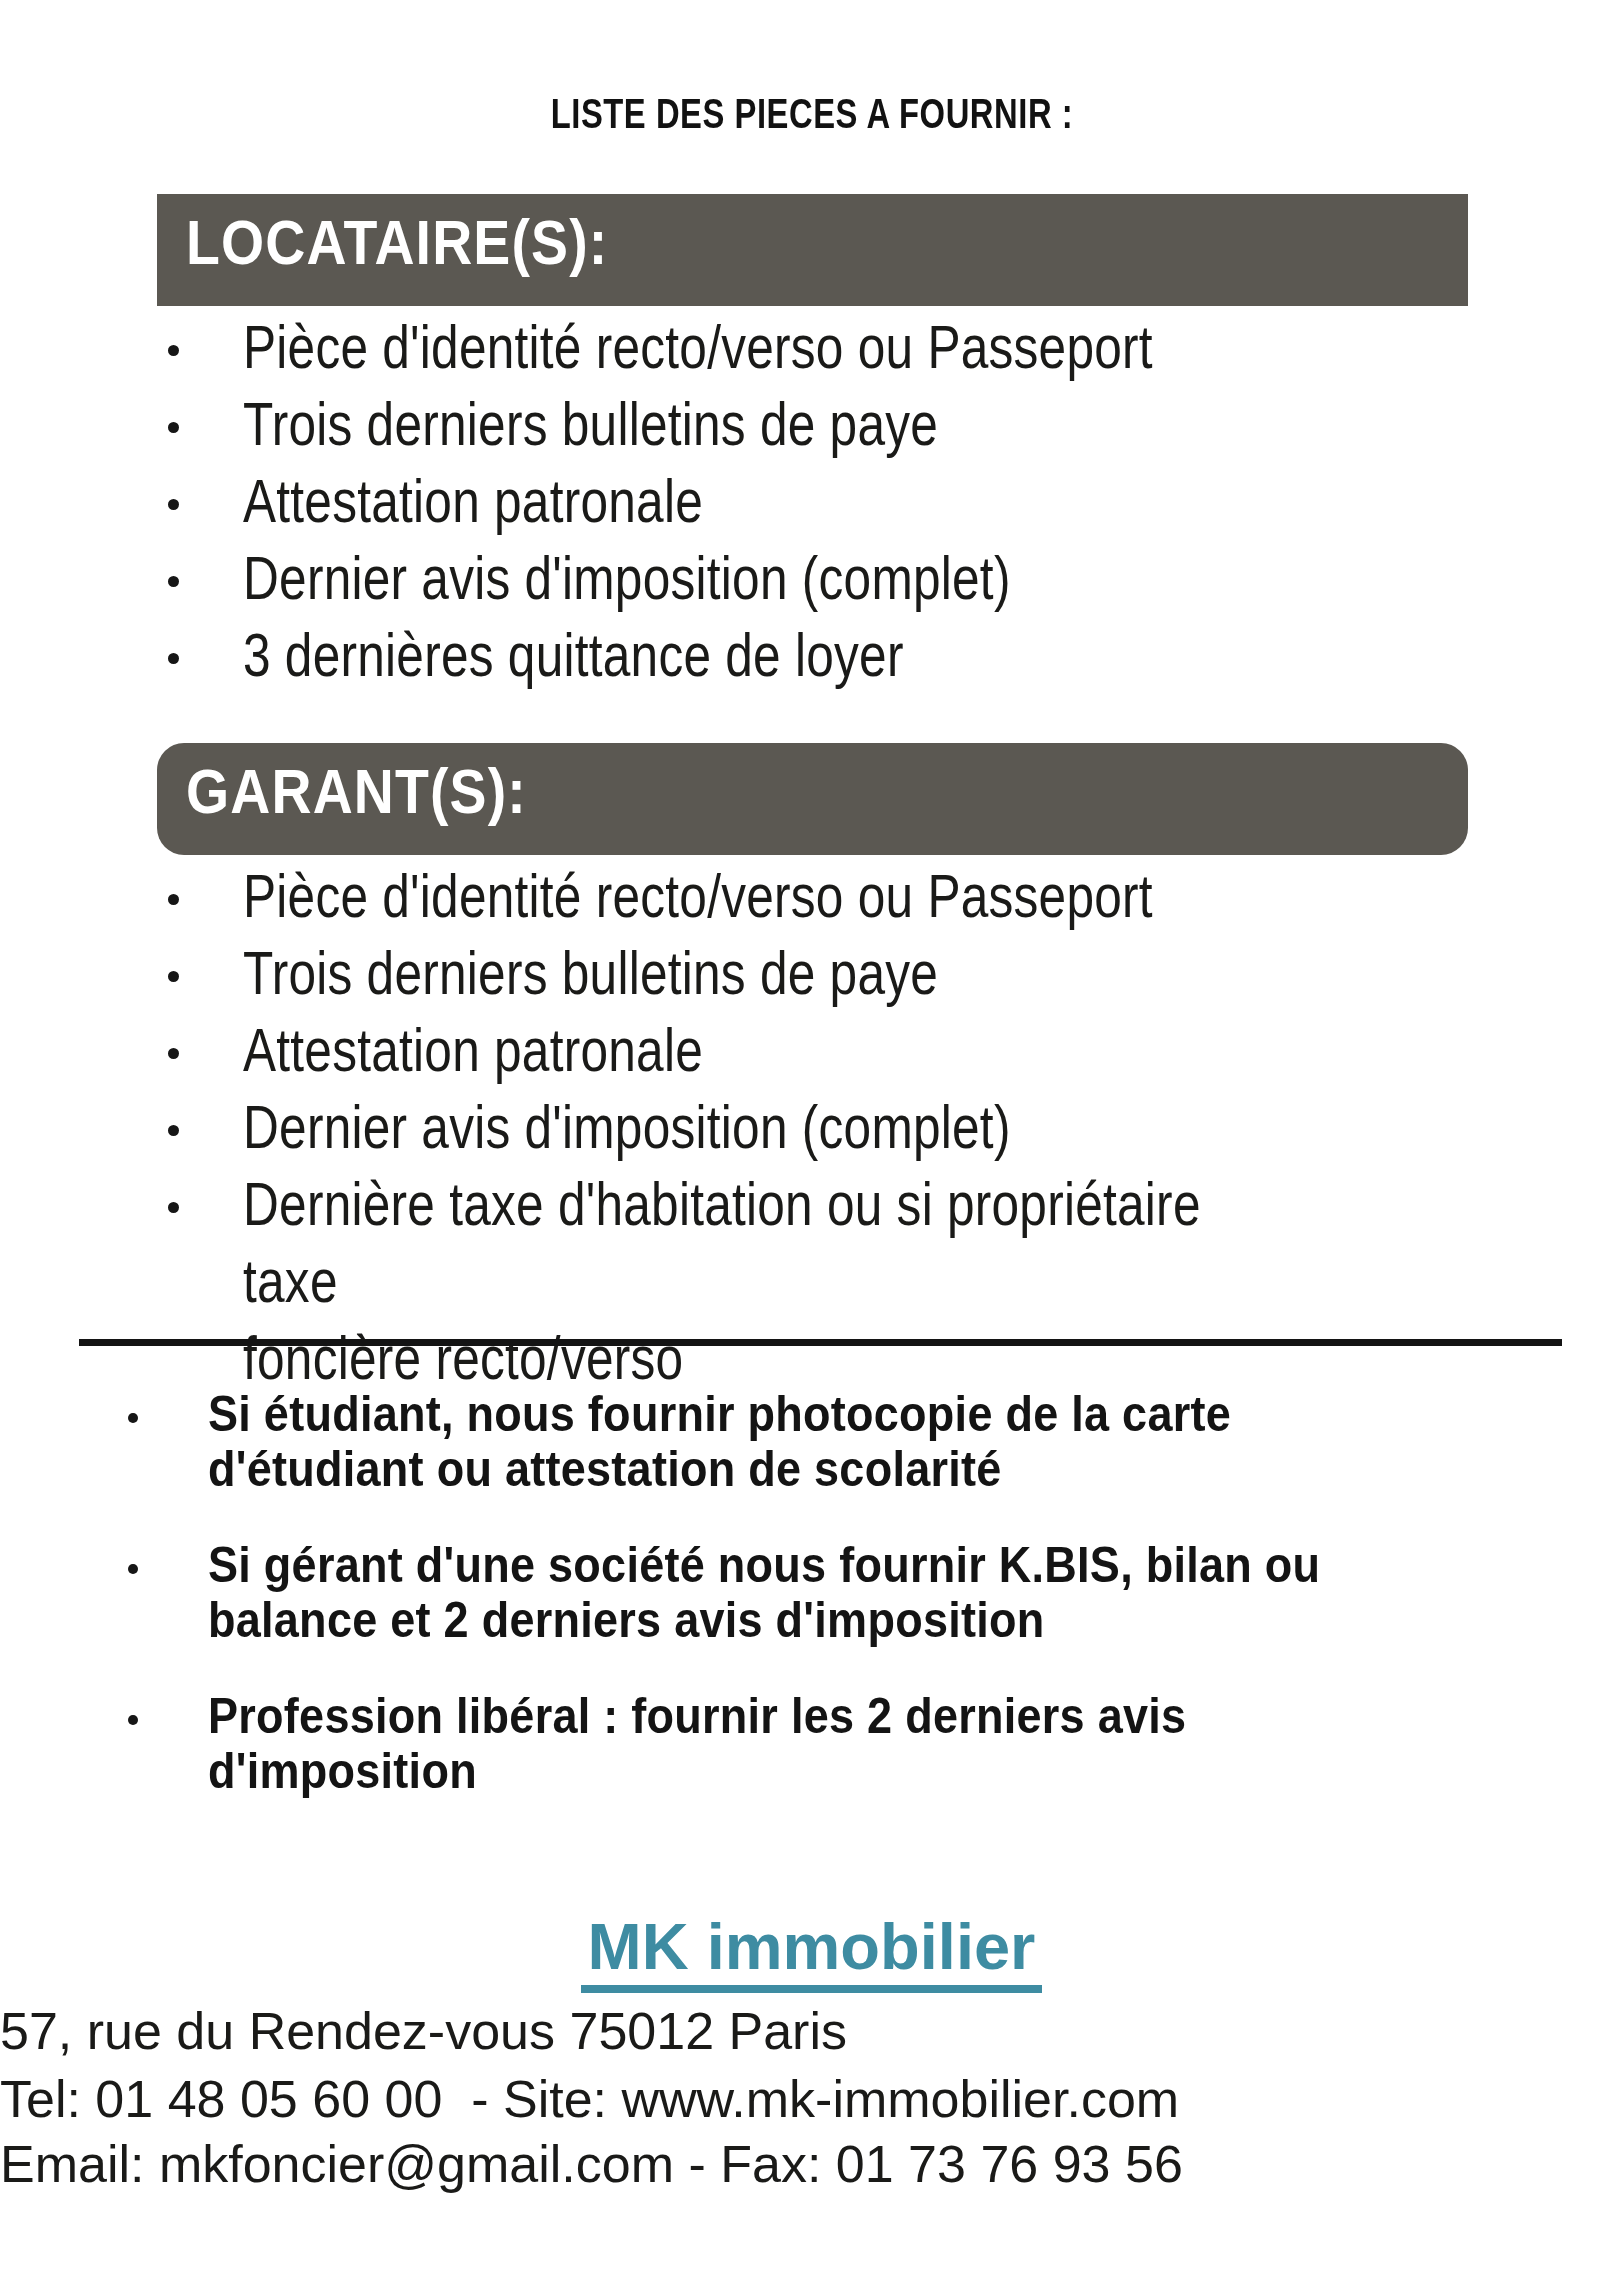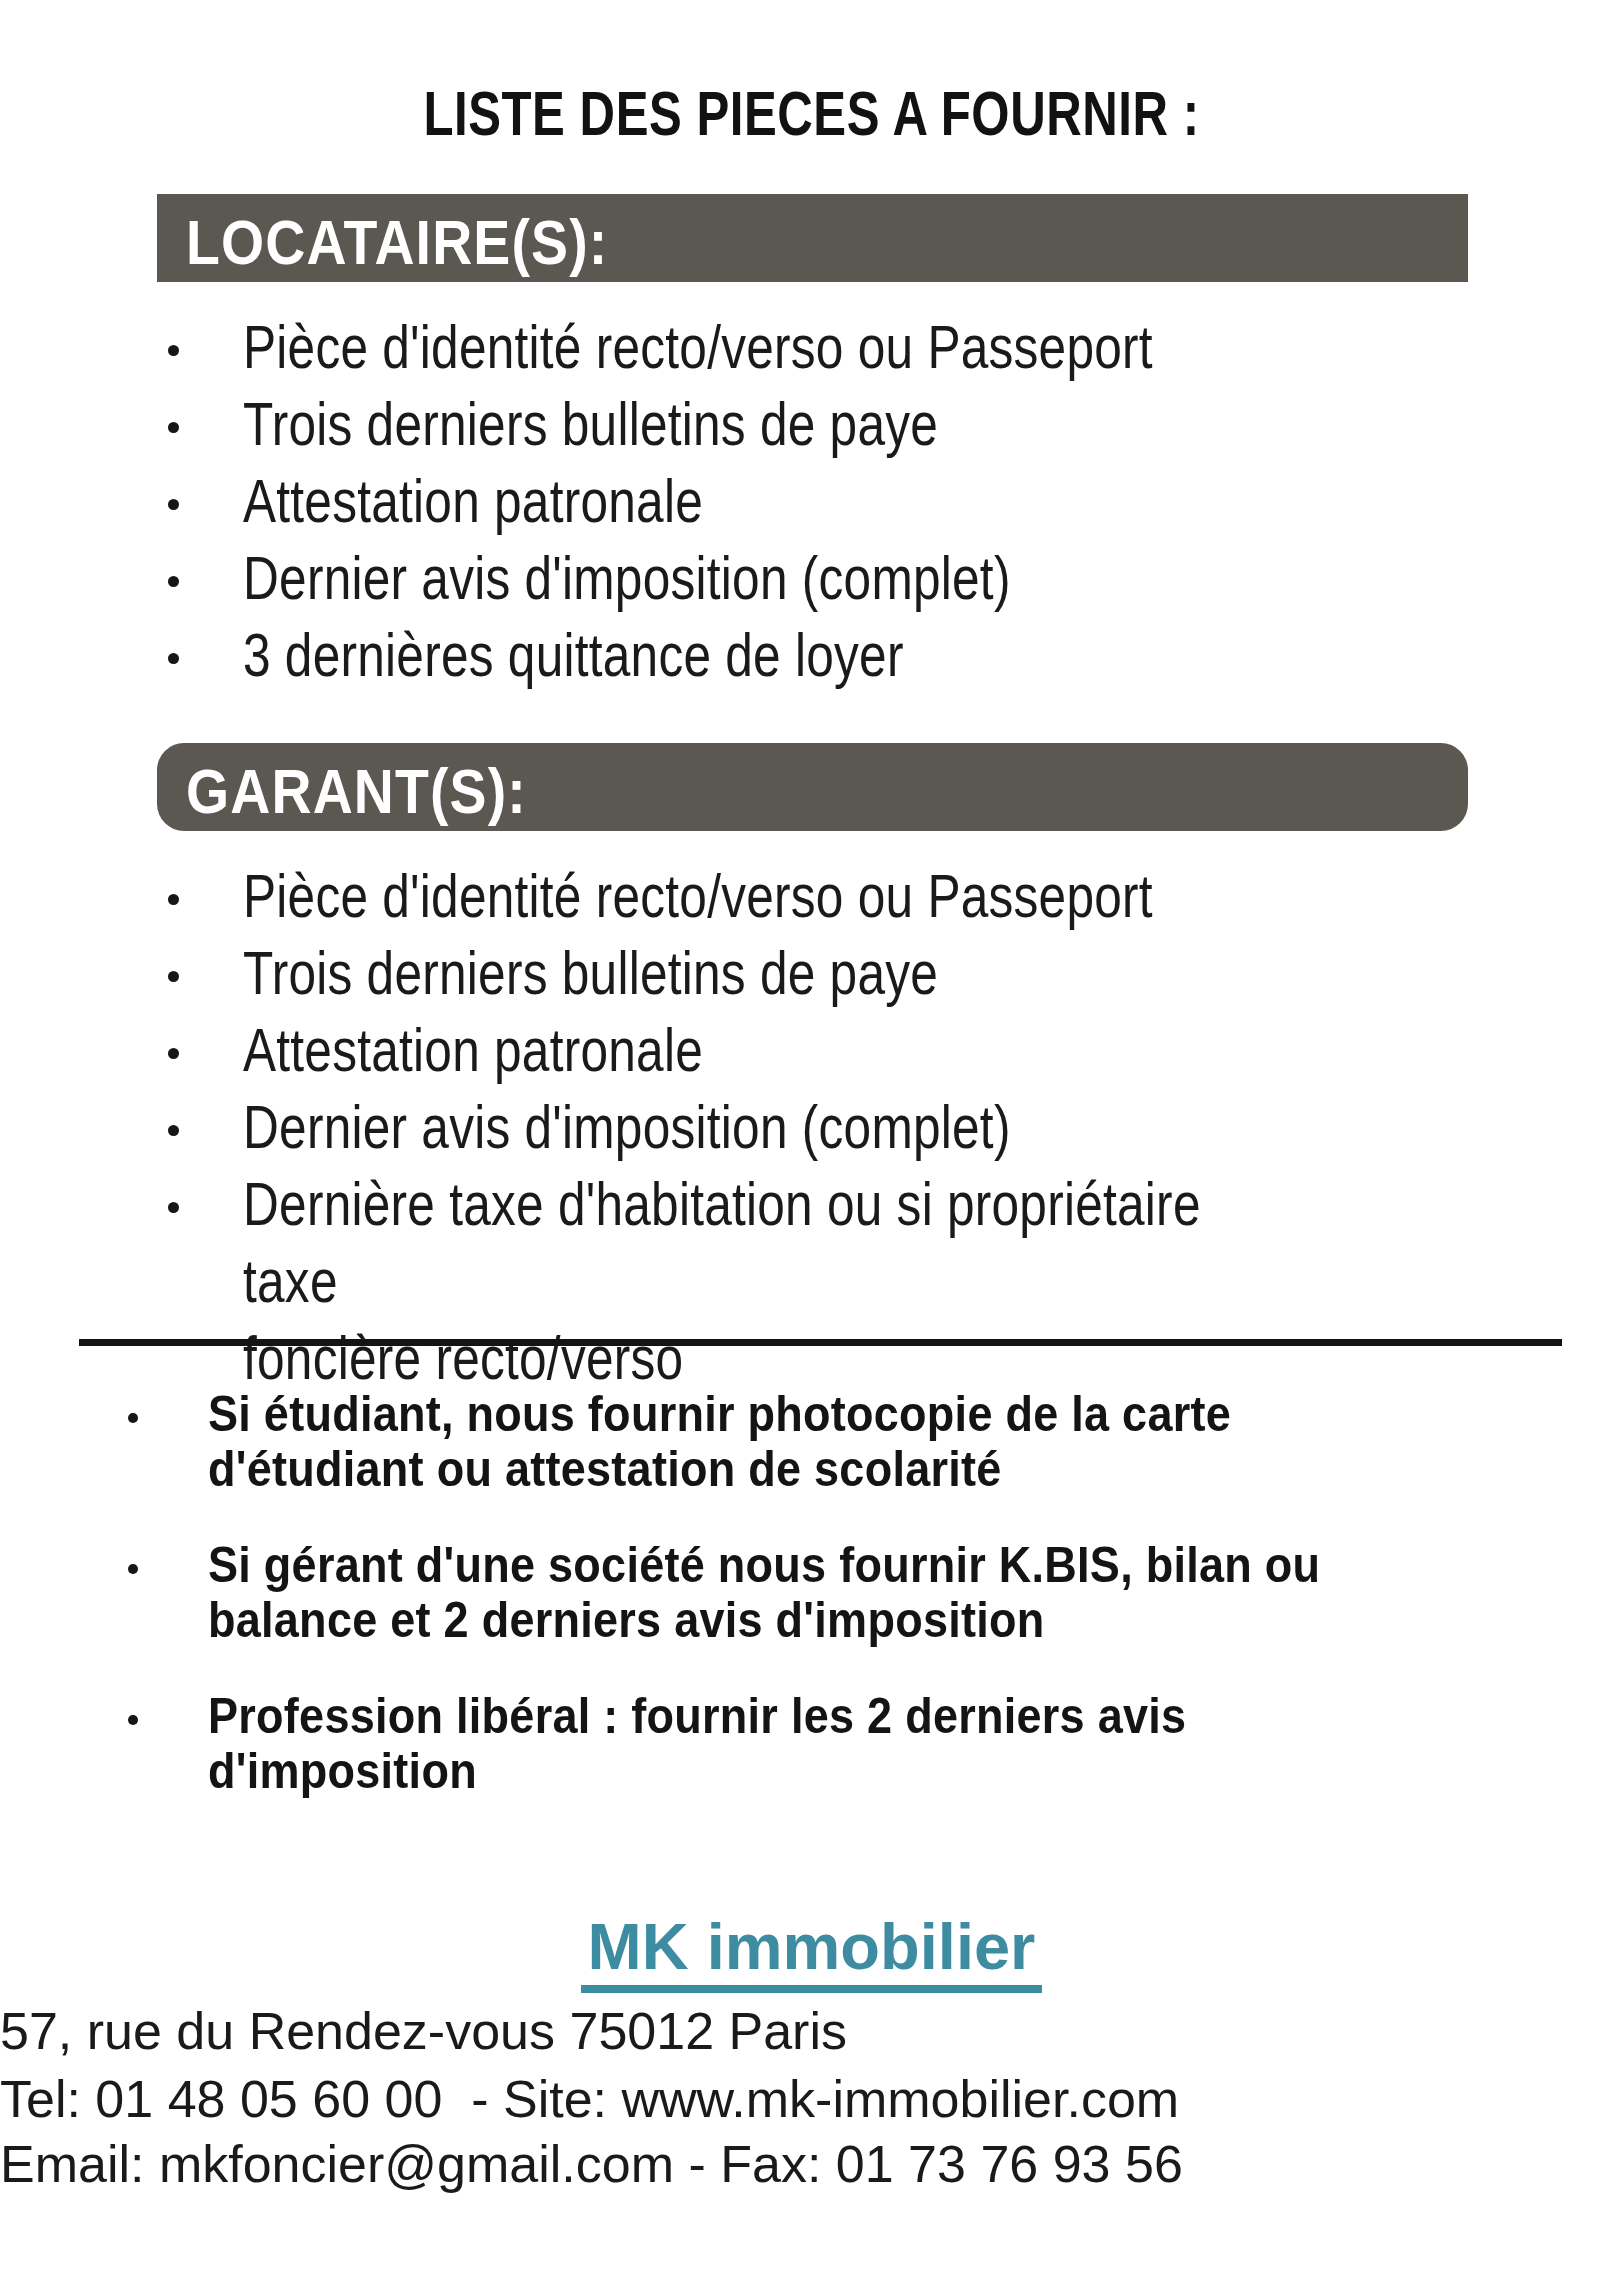--- a/index.html
+++ b/index.html
@@ -5,28 +5,28 @@
   html,body{margin:0;padding:0;}
   body{
     width:1623px;height:2295px;position:relative;background:#ffffff;
     font-family:"Liberation Sans", sans-serif;color:#151515;overflow:hidden;
   }
   .page{position:absolute;inset:0;}
 
   
   .doc-title{
     position:absolute;top:77px;left:0;width:1623px;height:73px;
-    text-align:center;font-size:63px;font-weight:bold;line-height:73px;
+    text-align:center;font-size:42px;font-weight:bold;line-height:73px;
     color:#121212;white-space:pre;
   }
   .doc-title .squeeze{display:inline-block;transform:scaleX(.78);transform-origin:center;letter-spacing:0.7px;}
 
   
   .bar{
-    position:absolute;left:157px;width:1311px;height:88px;
+    position:absolute;left:157px;width:1311px;height:112px;
     background:var(--bar_bg,#5b5852);
   }
   .bar-locataires{top:194px;}
   .bar-garants{top:743px;border-radius:27px;}
   .bar .bar-text{
     position:absolute;left:29.4px;top:0;height:92px;line-height:96px;
     font-size:63px;font-weight:bold;color:#ffffff;white-space:pre;
     display:inline-block;transform:scaleX(.88);transform-origin:left center;
     letter-spacing:1.3px;
   }

